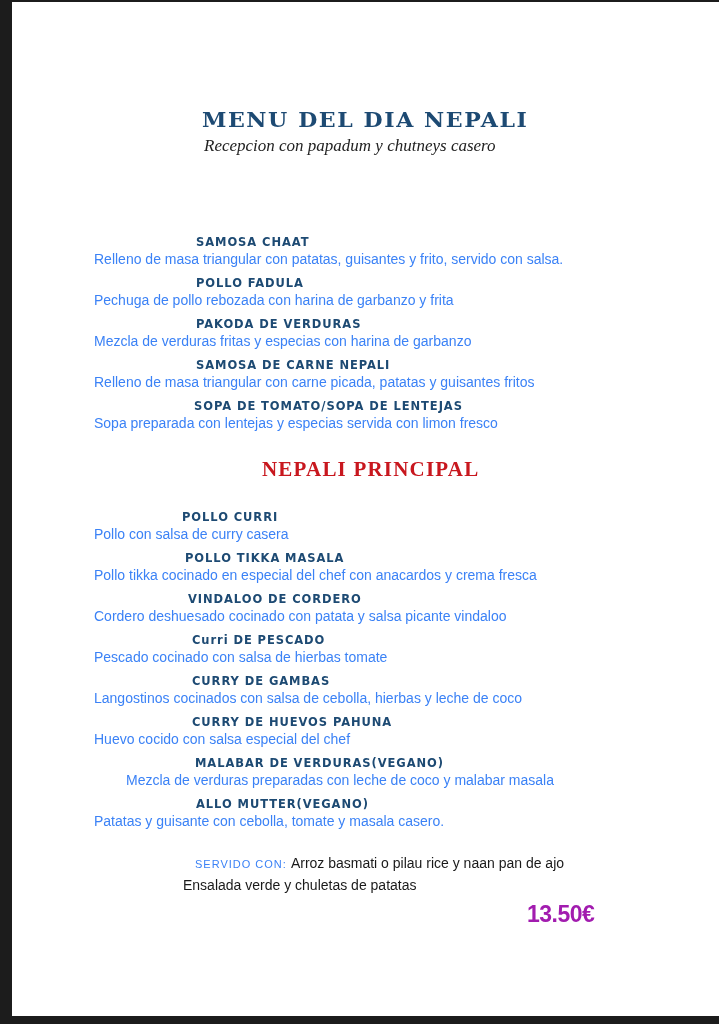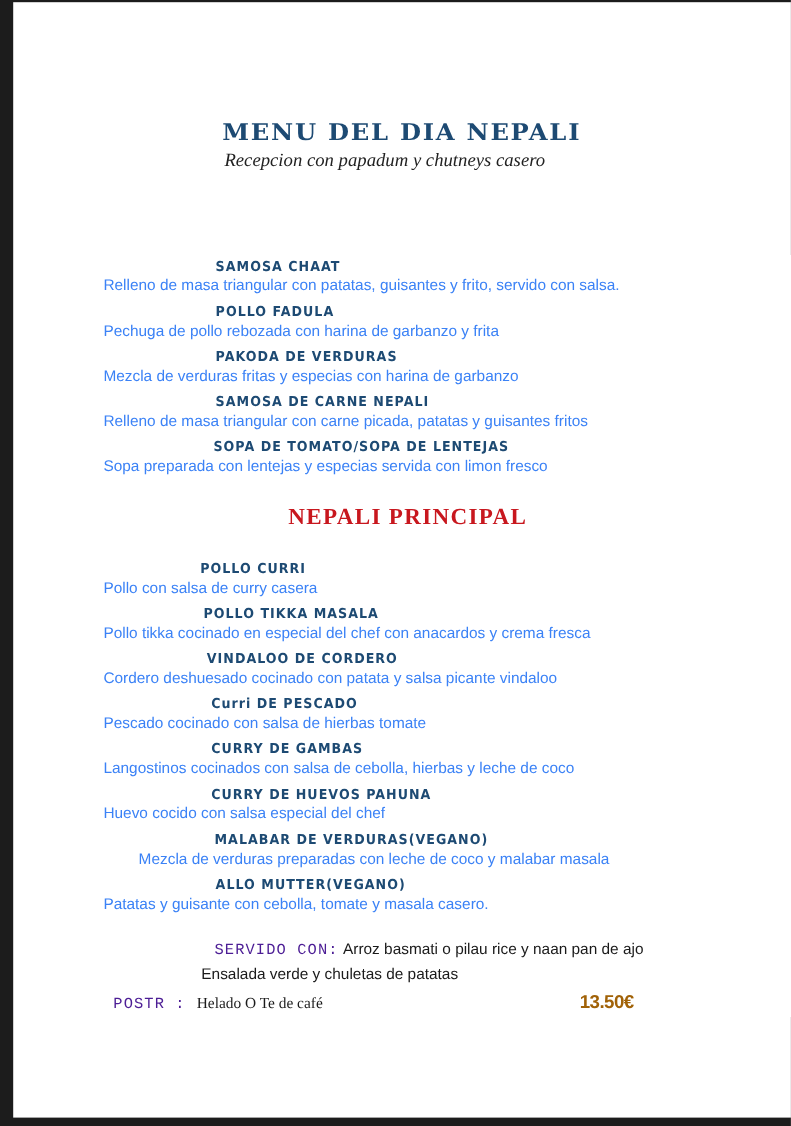--- a/index.html
+++ b/index.html
@@ -53,40 +53,40 @@
       color: #1d4a73;
       transform: scaleX(0.92);
       transform-origin: left top;
     }
     .dish-desc {
       font-family: "Liberation Sans", sans-serif;
       font-size: 14px;
       color: #3b82f6;
     }
     .served-label, .postre-label {
-      font-family: Liberation Mono, monospace;
-      font-size: 14px;
+      font-family: Liberation Sans, sans-serif;
+      font-size: 11px;
       letter-spacing: 1px;
-      color: #4c1d95;
+      color: #3b82f6;
     }
     .served-text {
       font-family: "Liberation Sans", sans-serif;
       font-size: 14px;
       color: #1a1a1a;
     }
     .postre-text {
       font-family: "Liberation Serif", serif;
       font-size: 14px;
       color: #1a1a1a;
     }
     .price {
       font-family: "Liberation Sans", sans-serif;
       font-weight: bold;
-      font-size: 17px;
-      color: #a16207;
+      font-size: 23px;
+      color: #a21caf;
       letter-spacing: -0.5px;
     }
   </style>
 </head>
 <body>
 
 <div class="page">
 
   <div class="abs title" style="left:190px; top:105px;">MENU DEL DIA NEPALI</div>
   <div class="abs subtitle" style="left:192px; top:134px;">Recepcion con papadum y chutneys casero</div>
@@ -136,20 +136,16 @@
     <div class="abs dish-name" style="left:184px; top:794px;">ALLO MUTTER(VEGANO)</div>
     <div class="abs dish-desc" style="left:82px; top:811px;">Patatas y guisante con cebolla, tomate y masala casero.</div>
   </div>
 
   <div class="abs" style="left:183px; top:852px;">
     <span class="served-label">SERVIDO CON:</span>
     <span class="served-text">Arroz basmati o pilau rice y naan pan de ajo</span>
   </div>
   <div class="abs served-text" style="left:171px; top:875px;">Ensalada verde y chuletas de patatas</div>
 
-  <div class="abs" style="left:91px; top:901px;">
-    <span class="postre-label">POSTR :</span>
-    <span class="postre-text" style="margin-left:6px;">Helado O Te de café</span>
-  </div>
 
   <div class="abs price" style="left:515px; top:899px;">13.50€</div>
 
 </div>
 
 </body></html>

